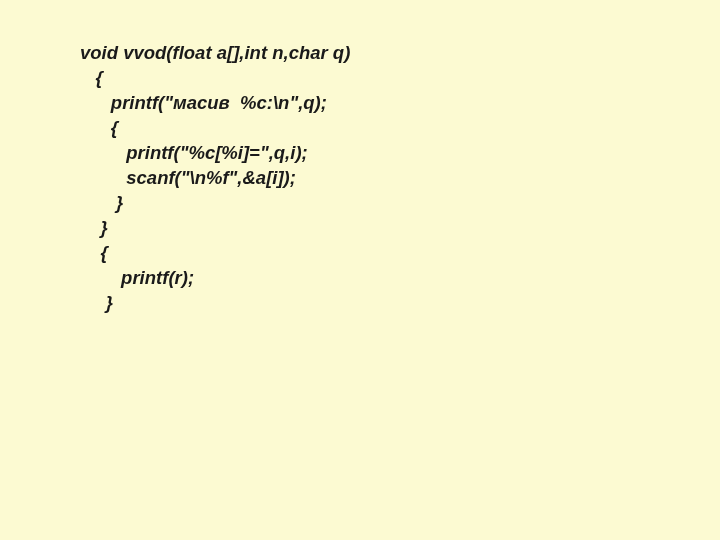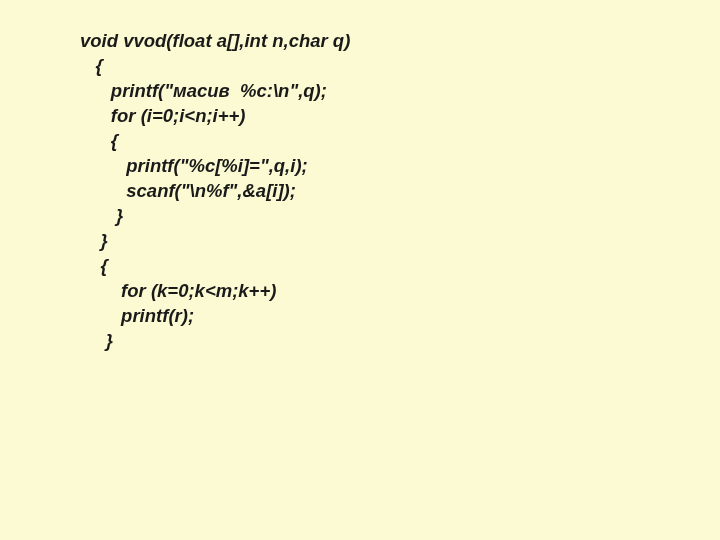--- a/index.html
+++ b/index.html
@@ -7,39 +7,37 @@
     padding: 0;
     width: 720px;
     height: 540px;
     background: #fcfad2;
     font-family: Arial, "Helvetica Neue", Helvetica, sans-serif;
   }
   .page {
     box-sizing: border-box;
     width: 720px;
     height: 540px;
-    padding: 28px 0 0 80px;
+    padding: 40px 0 0 80px;
     color: #1a1a1a;
     font-size: 18.5px;
     line-height: 25px;
     font-weight: 700;
     font-style: italic;
   }
   .line { white-space: pre; }
 </style>
 </head>
 <body>
 
 <div class="page">
   <div class="line">void vvod(float a[],int n,char q)</div>
   <div class="line">   {</div>
   <div class="line">      printf("масив  %c:\n",q);</div>
-  <div class="line">      for (i=0;i&lt;n;i++)</div>
   <div class="line">      {</div>
   <div class="line">         printf("%c[%i]=",q,i);</div>
   <div class="line">         scanf("\n%f",&amp;a[i]);</div>
   <div class="line">       }</div>
   <div class="line">    }</div>
   <div class="line">    {</div>
-  <div class="line">        for (k=0;k&lt;m;k++)</div>
   <div class="line">        printf(r);</div>
   <div class="line">     }</div>
 </div>
 
 </body></html>

